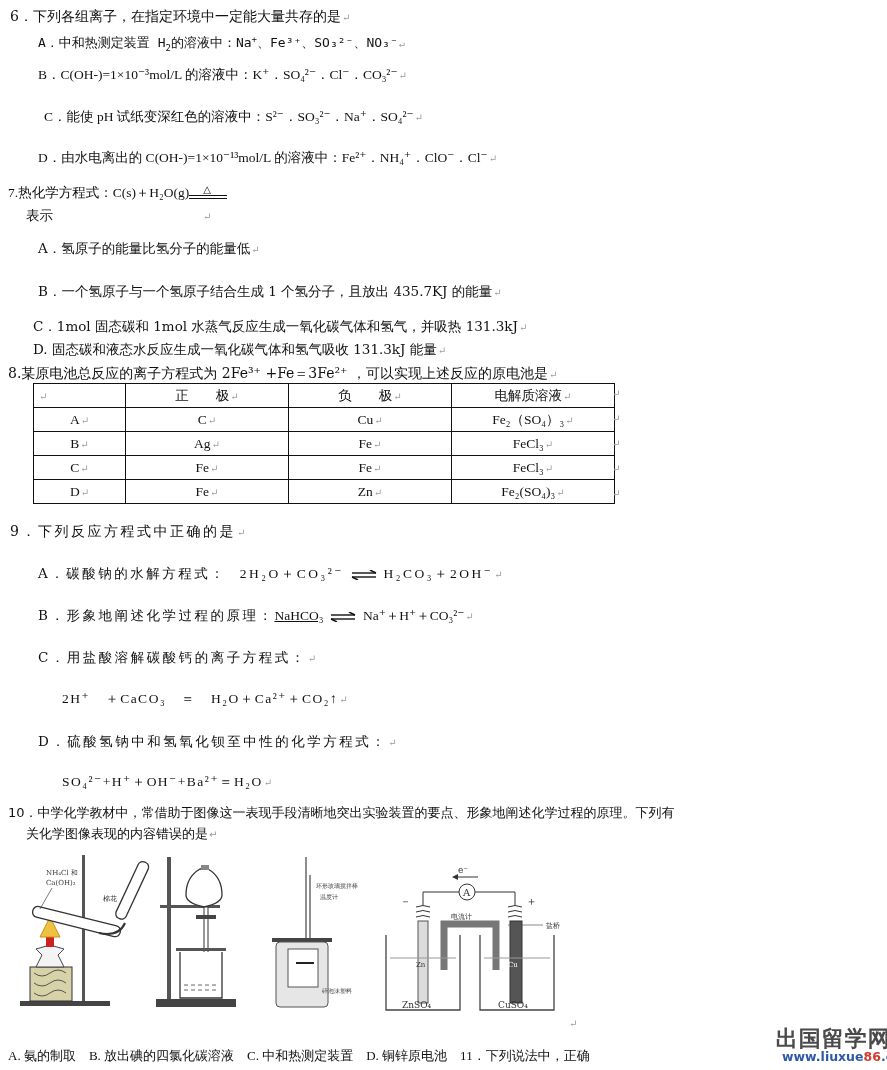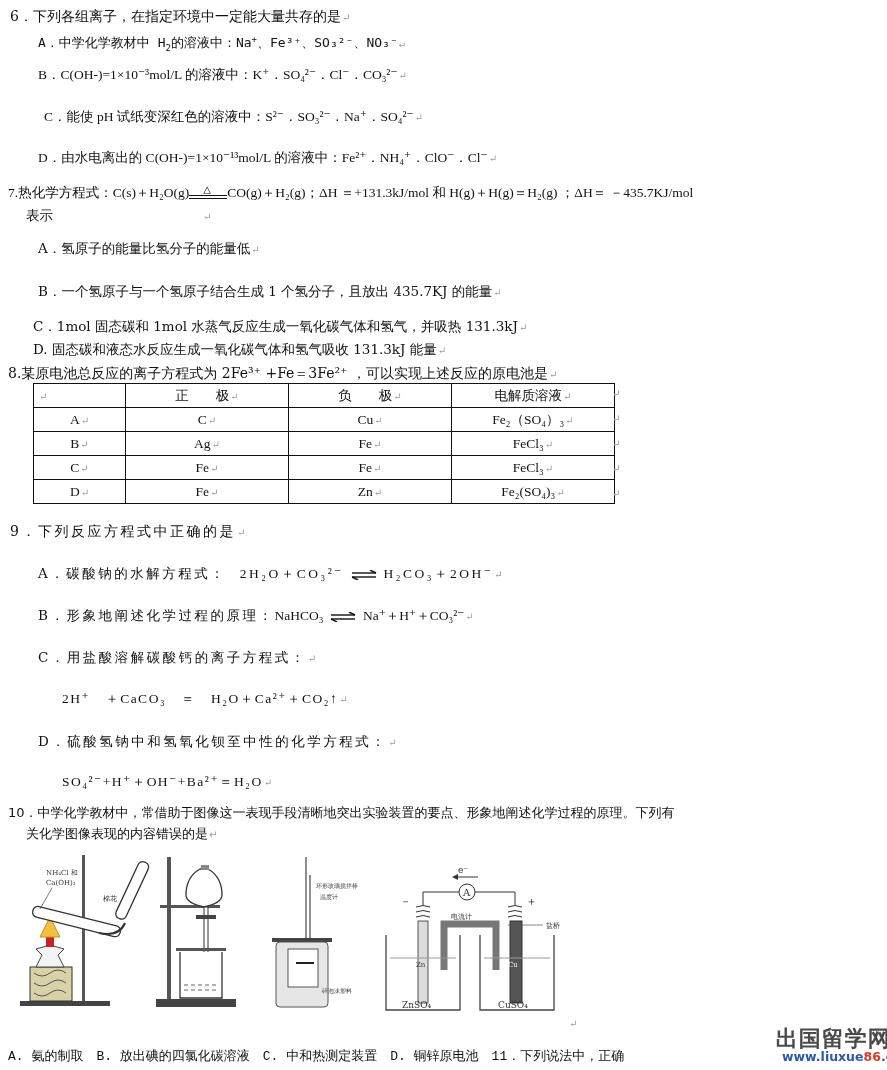--- a/index.html
+++ b/index.html
@@ -14,37 +14,37 @@
   table.cell-table { position:absolute; left:33px; top:383px; border-collapse:collapse;
         font-family:"Liberation Serif","DejaVu Serif",serif; font-size:13.5px; }
   table.cell-table td { border:1px solid #111; height:23px; padding:0; text-align:center; }
   .rowmark { position:absolute; left:612px; color:#9a9a9a; font-size:10px; }
   .delta-eq { display:inline-block; position:relative; width:38px; height:14px; vertical-align:middle; }
   .delta-eq .tri { position:absolute; left:14px; top:-6px; font-size:10px; }
   .delta-eq .l1, .delta-eq .l2 { position:absolute; left:0; width:38px; border-top:1px solid #111; }
   .delta-eq .l1 { top:8px; } .delta-eq .l2 { top:11px; }
   .eqarrow { display:inline-block; width:26px; height:10px; vertical-align:middle; }
   .figure { position:absolute; }
-  .caption { position:absolute; left:8px; top:1047px; white-space:nowrap; font-family:Liberation Mono, monospace; font-size:13px; }
+  .caption { position:absolute; left:8px; top:1047px; white-space:nowrap; font-family:Liberation Serif, serif; font-size:13px; }
   .wm { position:absolute; left:752px; top:1028px; text-align:center; }
   .wm .t1 { font-family:"DejaVu Sans","Liberation Sans",sans-serif; font-weight:bold; color:#4a4a4a; font-size:22px; letter-spacing:1px; line-height:22px; }
   .wm .t2 { font-family:"DejaVu Sans","Liberation Sans",sans-serif; font-weight:bold; font-size:12.5px; color:#2c5aa8; line-height:14px;margin-left:30px; }
   .wm .t2 .red { color:#d23b2b; }
 </style>
 </head>
 <body>
 
 <div class="line q" style="left:10px;top:7px;"><span>6．下列各组离子，在指定环境中一定能大量共存的是</span><span class="mark">↵</span></div>
-<div class="line" style="left:38px;top:34px;font-family:'DejaVu Sans Mono','Liberation Mono',monospace;font-size:13px;"><span>A．中学化学教材中 H</span><sub>2</sub><span>的溶液中：Na</span><sup>+</sup><span>、Fe³⁺、SO₃²⁻、NO₃⁻</span><span class="mark">↵</span></div>
+<div class="line" style="left:38px;top:34px;font-family:'DejaVu Sans Mono','Liberation Mono',monospace;font-size:13px;"><span>A．中和热测定装置 H</span><sub>2</sub><span>的溶液中：Na</span><sup>+</sup><span>、Fe³⁺、SO₃²⁻、NO₃⁻</span><span class="mark">↵</span></div>
 <div class="line ser" style="left:38px;top:66px;"><span>B．C(OH-)=1×10⁻³mol/L 的溶液中：K⁺．SO₄²⁻．Cl⁻．CO₃²⁻</span><span class="mark">↵</span></div>
 <div class="line ser" style="left:38px;top:108px;margin-left:6px;"><span>C．能使 pH 试纸变深红色的溶液中：S²⁻．SO₃²⁻．Na⁺．SO₄²⁻</span><span class="mark">↵</span></div>
 <div class="line ser" style="left:38px;top:149px;"><span>D．由水电离出的 C(OH-)=1×10⁻¹³mol/L 的溶液中：Fe²⁺．NH₄⁺．ClO⁻．Cl⁻</span><span class="mark">↵</span></div>
 
 <div class="line ser" style="left:8px;top:184px;font-size:13.5px;">
-  <span>7.热化学方程式：C(s)＋H₂O(g)</span><span class="delta-eq"><span class="tri">△</span><span class="l1"></span><span class="l2"></span></span><span>CO(g)＋H₂(g)；ΔH ＝+131.3kJ/mol 和 H(g)＋H(g)＝H₂(g) ；ΔH＝ －435.7KJ/mol</span>
+  <span>7.热化学方程式：C(s)＋H₂O(g)</span><span class="delta-eq"><span class="tri">△</span><span class="l1"></span><span class="l2"></span></span>
 </div>
 <div class="line" style="left:26px;top:206px;"><span>表示</span><span class="mark" style="margin-left:150px;">↵</span></div>
 <div class="line" style="left:38px;top:239px;"><span>A．氢原子的能量比氢分子的能量低</span><span class="mark">↵</span></div>
 <div class="line" style="left:38px;top:282px;"><span>B．一个氢原子与一个氢原子结合生成 1 个氢分子，且放出 435.7KJ 的能量</span><span class="mark">↵</span></div>
 <div class="line" style="left:33px;top:317px;"><span>C．1mol 固态碳和 1mol 水蒸气反应生成一氧化碳气体和氢气，并吸热 131.3kJ</span><span class="mark">↵</span></div>
 <div class="line" style="left:33px;top:340px;text-align:right;"><span>D. 固态碳和液态水反应生成一氧化碳气体和氢气吸收 131.3kJ 能量</span><span class="mark">↵</span></div>
 
 <div class="line q" style="left:8px;top:345px;margin-top:19px;"><span>8.某原电池总反应的离子方程式为  2Fe³⁺ +Fe＝3Fe²⁺  ，可以实现上述反应的原电池是</span><span class="mark">↵</span></div>
 <table class="cell-table">
   <tbody>
@@ -91,21 +91,21 @@
   <span>A．碳酸钠的水解方程式：</span>&nbsp;&nbsp;<span class="ser">2H₂O＋CO₃²⁻</span>
   <svg class="eqarrow" viewBox="0 0 26 10">
       <line x1="1" y1="3" x2="25" y2="3" stroke="#111" stroke-width="1.4"></line>
       <polyline points="19,0 25,3" fill="none" stroke="#111" stroke-width="1.4"></polyline>
       <line x1="1" y1="7" x2="25" y2="7" stroke="#111" stroke-width="1.4"></line>
       <polyline points="1,7 7,10" fill="none" stroke="#111" stroke-width="1.4"></polyline>
     </svg>
   <span class="ser">H₂CO₃＋2OH⁻</span><span class="mark">↵</span>
 </div>
 <div class="line sp" style="left:38px;top:606px;">
-  <span>B．形象地阐述化学过程的原理：</span><span class="ser" style="letter-spacing:0;">NaHCO₃</span>
+  <span>B．形象地阐述化学过程的原理：</span><span class="ser" style="letter-spacing:0;text-decoration:underline;">NaHCO₃</span>
   <svg class="eqarrow" viewBox="0 0 26 10">
       <line x1="1" y1="3" x2="25" y2="3" stroke="#111" stroke-width="1.4"></line>
       <polyline points="19,0 25,3" fill="none" stroke="#111" stroke-width="1.4"></polyline>
       <line x1="1" y1="7" x2="25" y2="7" stroke="#111" stroke-width="1.4"></line>
       <polyline points="1,7 7,10" fill="none" stroke="#111" stroke-width="1.4"></polyline>
     </svg>
   <span class="ser" style="letter-spacing:0;">Na⁺＋H⁺＋CO₃²⁻</span><span class="mark">↵</span>
 </div>
 <div class="line sp" style="left:38px;top:648px;"><span>C．用盐酸溶解碳酸钙的离子方程式：</span><span class="mark">↵</span></div>
 <div class="line ser sp" style="left:62px;top:690px;letter-spacing:1.5px;"><span>2H⁺　＋CaCO₃　＝　H₂O＋Ca²⁺＋CO₂↑</span><span class="mark">↵</span></div>

